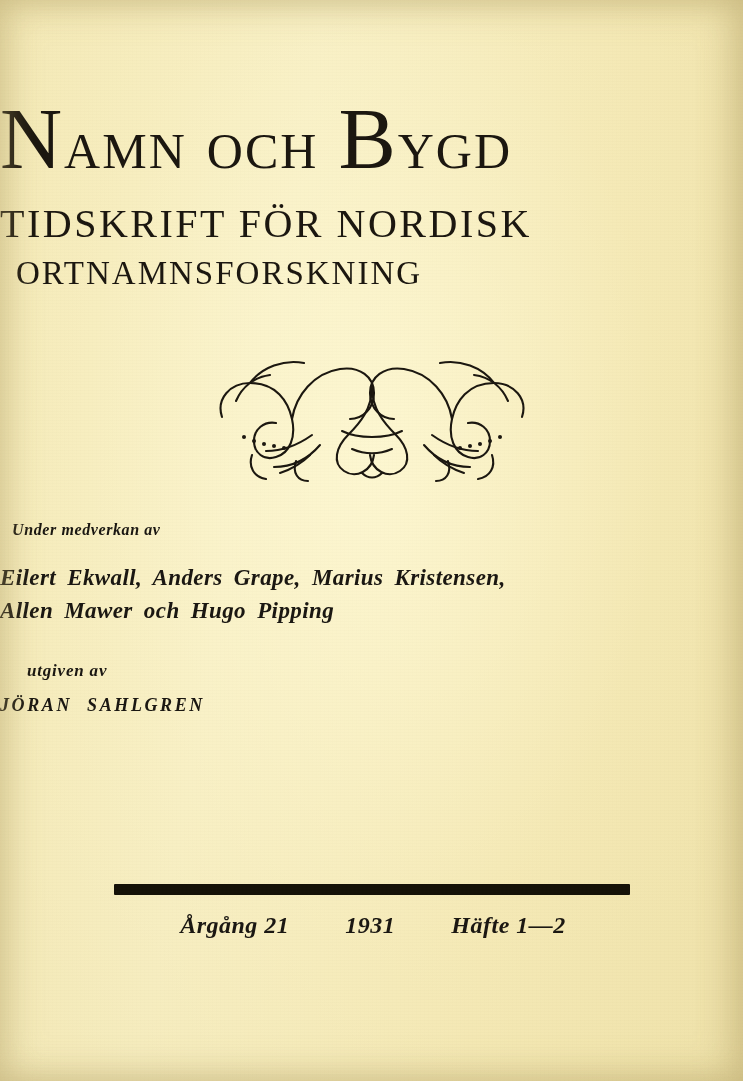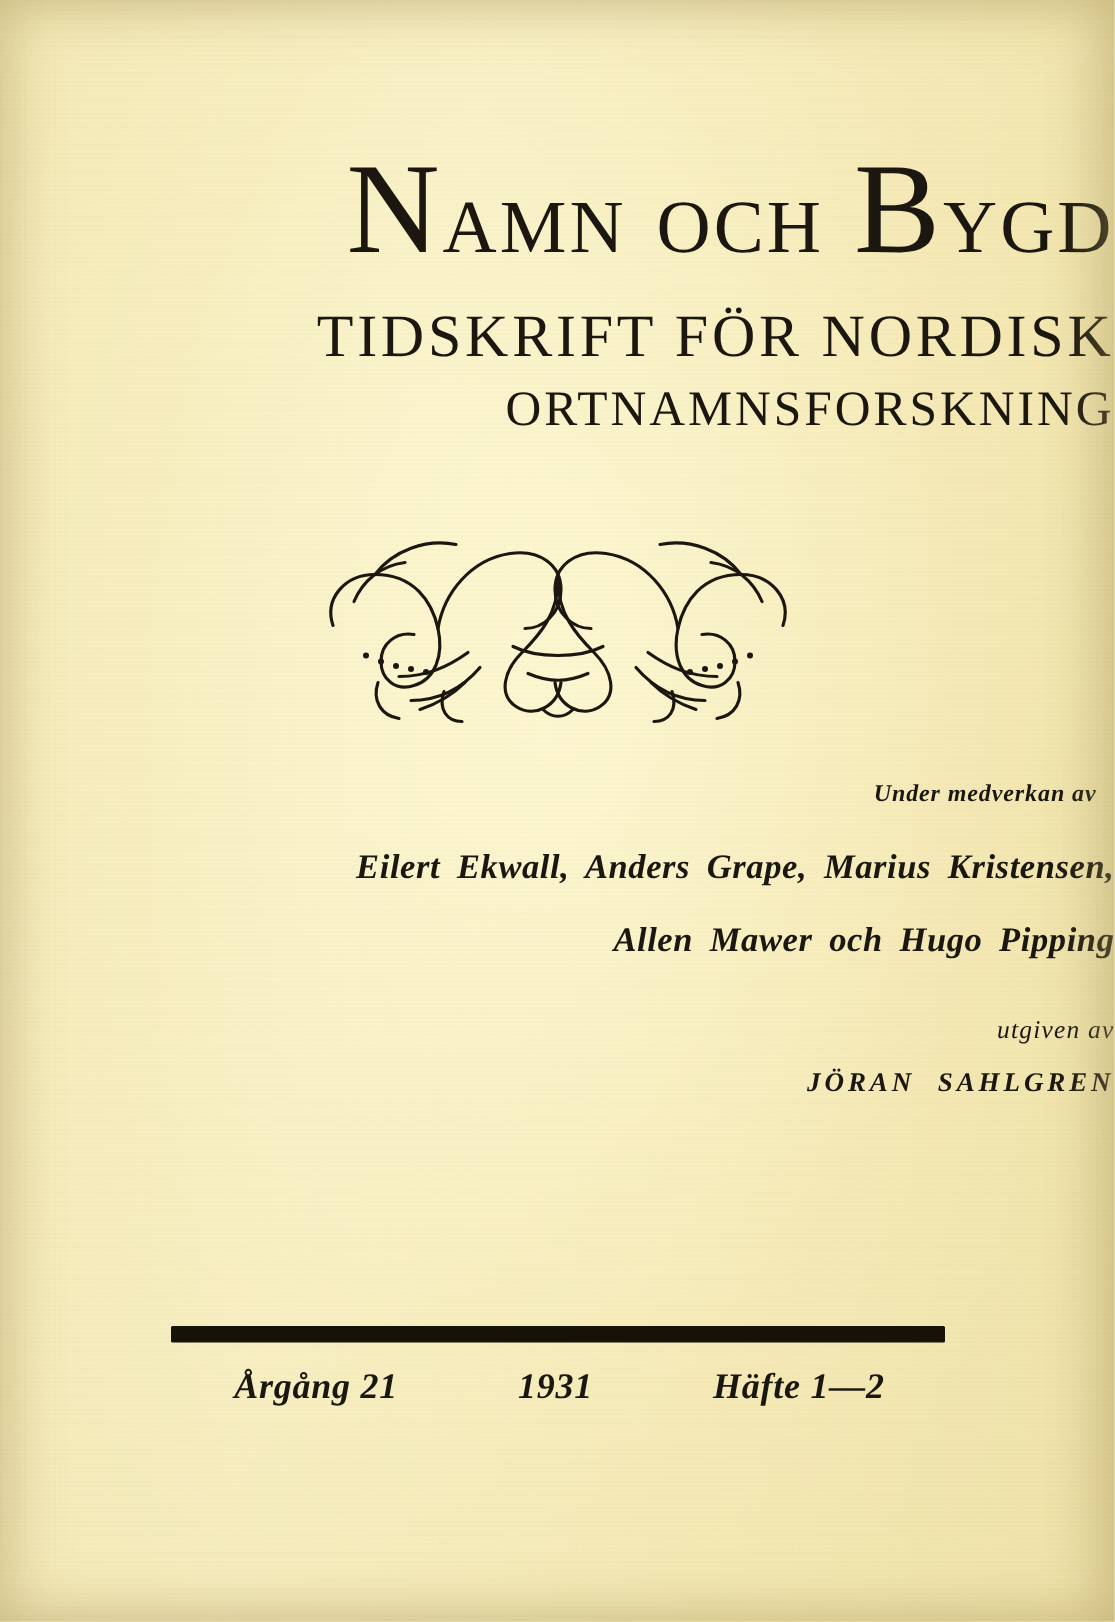--- a/index.html
+++ b/index.html
@@ -28,21 +28,21 @@
     box-shadow: inset 0 0 42px rgba(180,160,100,0.35),
                 inset -14px 0 32px rgba(170,150,95,0.28),
                 inset 12px 0 26px rgba(180,160,105,0.18);
     pointer-events: none;
   }
   .content {
     position: relative;
     width: 100%;
     height: 100%;
     display: block;
-    text-align: right;
+    text-align: left;
   }
 
   
   .main-title {
     margin: 0;
     padding-top: 96px;
     font-family: "Liberation Serif", serif;
     font-weight: 400;
     font-size: 72px;
     line-height: 1.02;
@@ -62,21 +62,21 @@
   .subtitle-1 {
     margin: 16px 0 0 0;
     font-size: 40px;
     letter-spacing: 2.5px;
     text-transform: uppercase;
     font-weight: 400;
     color: #1b1710;
     white-space: nowrap;
   }
   .subtitle-2 {
-    margin: 8px 0 0 4px;
+    margin: 8px 0 0 16px;
     font-size: 33px;
     letter-spacing: 2px;
     text-transform: uppercase;
     font-weight: 400;
     color: #1b1710;
     white-space: nowrap;
   }
 
   
   .ornament-wrap {
@@ -106,23 +106,24 @@
     font-style: italic;
     font-weight: 700;
     font-size: 23px;
     line-height: 1.45;
     letter-spacing: 0.4px;
     word-spacing: 5px;
   }
   .editor-lead {
     margin: 34px 0 5px 0;
     font-style: italic;
-    font-weight: 400;
+    font-weight: 700;
     font-size: 17px;
     letter-spacing: 0.8px;
+    padding-left: 27px;
   }
   .editor-name {
     margin: 14px 0 0 0;
     font-style: italic;
     font-weight: 700;
     font-size: 18px;
     letter-spacing: 2.6px;
     text-transform: uppercase;
     word-spacing: 8px;
   }
@@ -147,21 +148,21 @@
     position: absolute;
     left: 3px;
     right: 0;
     top: 912px;
     font-style: italic;
     font-weight: 700;
     font-size: 24px;
     letter-spacing: 0.5px;
     display: flex;
     justify-content: center;
-    gap: 80px;
+    gap: 56px;
   }
   .issue-line span { white-space: nowrap; }
 
   .paper-noise {
     position: absolute;
     inset: 0;
     pointer-events: none;
     opacity: 0.20;
     background-image:
       repeating-linear-gradient(0deg, rgba(120,100,60,0.06) 0px, rgba(120,100,60,0.06) 1px, rgba(0,0,0,0) 1px, rgba(0,0,0,0) 3px),
@@ -226,21 +227,21 @@
         <path d="M60 128 C56 140 62 150 74 152"></path>
         <path d="M300 128 C304 140 298 150 286 152"></path>
         <path d="M104 134 C100 146 106 154 116 154"></path>
         <path d="M256 134 C260 146 254 154 244 154"></path>
       </svg>
     </div>
 
     <div class="credits">
       <p class="credit-lead">Under medverkan av</p>
       <p class="contributors">Eilert Ekwall,  Anders Grape,  Marius Kristensen,</p>
-      <p class="contributors" style="margin-top:16px">Allen Mawer  och  Hugo Pipping</p>
+      <p class="contributors" style="margin-top:0">Allen Mawer  och  Hugo Pipping</p>
       <p class="editor-lead">utgiven av</p>
       <p class="editor-name">Jöran Sahlgren</p>
     </div>
 
     <div class="rule-wrap">
       <div class="rule"></div>
     </div>
 
     <div class="issue-line">
       <span>Årgång 21</span>

